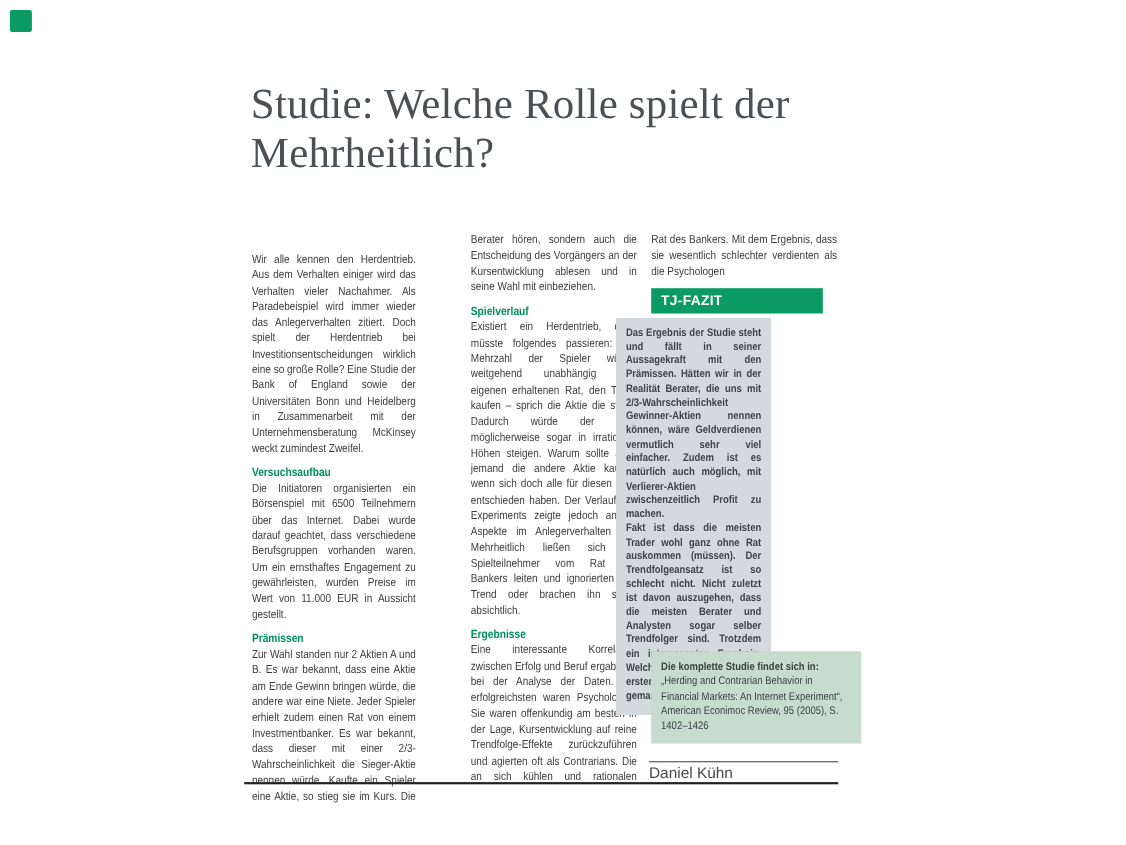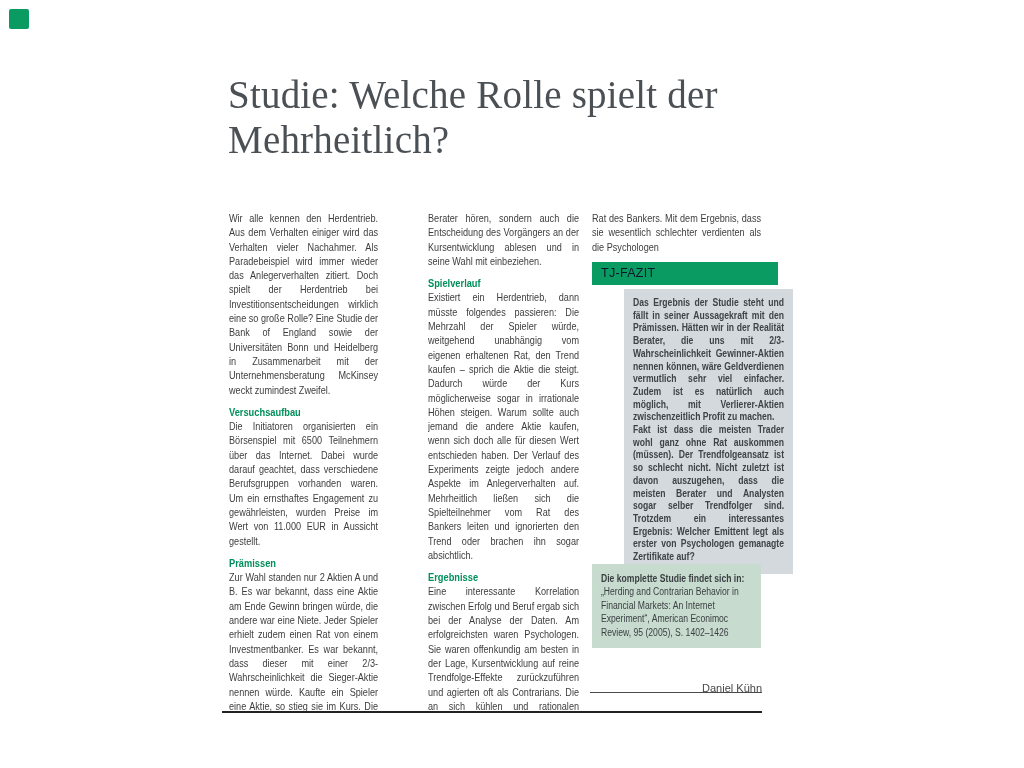--- a/index.html
+++ b/index.html
@@ -17,55 +17,55 @@
   .logo-mark{
     position:absolute;left:9px;top:9px;width:20px;height:20px;
     background:var(--accent-green);border-radius:2px;
   }
   .title{
     position:absolute;left:228px;top:72px;width:570px;margin:0;
     font-family:"Liberation Serif","DejaVu Serif",serif;font-weight:400;
     font-size:39px;line-height:45px;color:#4b5055;letter-spacing:.2px;
   }
   .col{position:absolute;top:211px;height:501px;overflow:hidden;}
-  .col-1{left:229px;width:149px;}
+  .col-1{left:229px;width:149px;margin-top:18px;}
   .col-2{left:428px;width:151px;}
   .col-3{left:592px;width:169px;}
   .condense{width:116.3%;transform:scaleX(.86);transform-origin:0 0;}
   .col p{
     margin:0;font-size:10.6px;line-height:14.3px;color:#3d3d3d;
     text-align:justify;hyphens:auto;-webkit-hyphens:auto;
   }
   .sec-heading{
     margin:8px 0 0 0;font-size:10.8px;line-height:14.3px;font-weight:700;
     color:var(--heading-green);
   }
   .fazit-header{
-    position:absolute;left:592px;top:262px;width:186px;height:23px;box-sizing:border-box;
-    background:var(--accent-green);color:#0f172a;font-weight:400;font-size:12.5px;
+    position:absolute;left:592px;top:262px;width:156px;height:23px;box-sizing:border-box;
+    background:var(--accent-green);color:#ffffff;font-weight:700;font-size:12.5px;
     line-height:23px;padding-left:9px;letter-spacing:.3px;
   }
   .fazit-body{
-    position:absolute;left:624px;top:289px;width:169px;box-sizing:border-box;
+    position:absolute;left:560px;top:289px;width:141px;box-sizing:border-box;
     background:var(--fazit-bg);padding:8px 9px 10px 9px;
   }
   .fazit-body p{
     margin:0;font-size:10px;line-height:12.7px;font-weight:700;color:#3e4347;
     text-align:justify;hyphens:auto;-webkit-hyphens:auto;
   }
   .ref-box{
-    position:absolute;left:592px;top:564px;width:169px;box-sizing:border-box;
+    position:absolute;left:592px;top:592px;width:191px;box-sizing:border-box;
     background:var(--reference-bg);padding:8px 9px 9px 9px;
   }
   .ref-box p{margin:0;font-size:10px;line-height:13.4px;color:#3a3f42;text-align:left;}
   .ref-lead{font-weight:700;}
   .author-rule{position:absolute;left:590px;top:692px;width:172px;border-top:1px solid #4a4a4a;}
   .author{
-    position:absolute;left:590px;top:680px;width:172px;text-align:right;
-    font-size:11px;line-height:16px;color:#474747;
+    position:absolute;left:590px;top:694px;width:172px;text-align:left;
+    font-size:14px;line-height:16px;color:#474747;
   }
   .bottom-rule{position:absolute;left:222px;top:711px;width:540px;border-top:2px solid #222222;}
 </style>
 </head>
 <body>
 
 <div class="page">
 
   <div class="logo-mark"></div>
 

